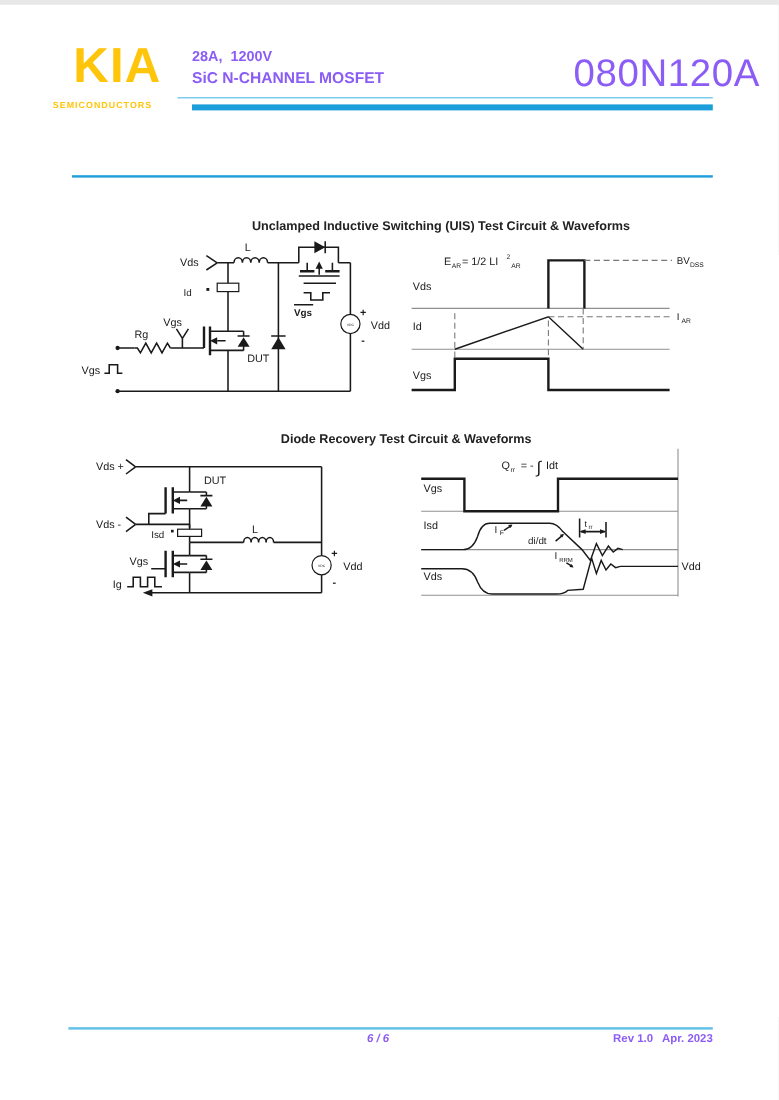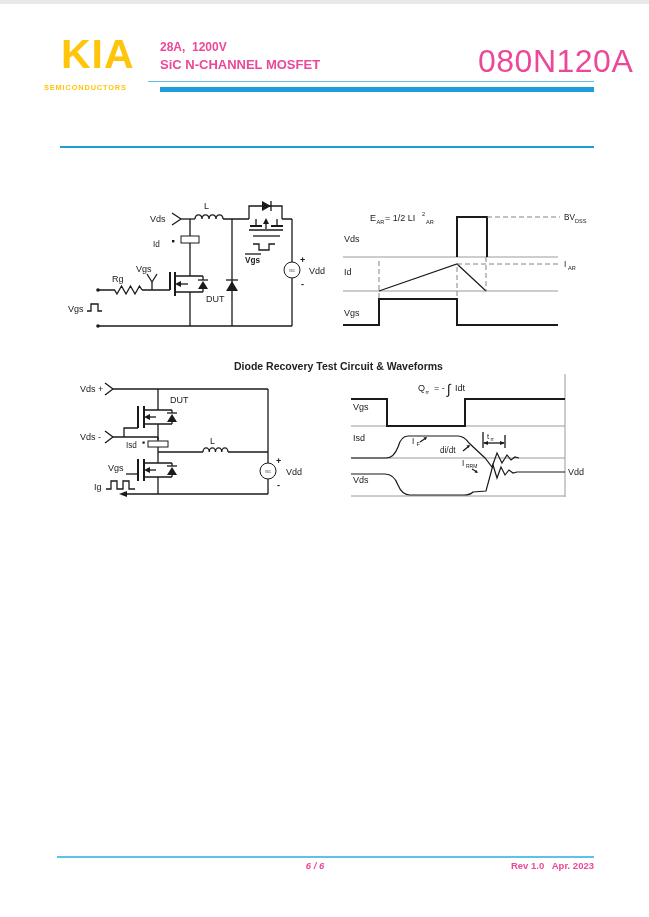--- a/index.html
+++ b/index.html
@@ -3,21 +3,21 @@
 <meta charset="utf-8">
 <style>
   html,body{margin:0;padding:0;background:#e8e8e8;}
   .page{
     position:relative;width:649px;height:917px;background:#ffffff;
     font-family:"Liberation Sans","DejaVu Sans",sans-serif;overflow:hidden;
     margin:4px auto;
   }
   .abs{position:absolute;}
   .pre{white-space:pre;}
-  .cyan{color:#ec4899;}
+  .cyan{color:#8b5cf6;}
   .yellow{color:#FFC50B;}
   .logo{left:61px;top:30px;font-size:41px;font-weight:bold;letter-spacing:1px;line-height:1;}
   .logo-sub{left:44px;top:79px;font-size:7.4px;font-weight:bold;letter-spacing:0.85px;}
   .rating{left:160px;top:36px;font-size:12px;font-weight:bold;}
   .device{left:160px;top:53px;font-size:13px;font-weight:bold;}
   .partnum{left:478px;top:39px;width:116px;font-size:32px;text-align:right;letter-spacing:0.5px;}
   .rule{background:#1B9ED9;}
   .rule-thin-header{left:148px;top:77px;width:446px;height:1px;background:#5FC0E8;}
   .rule-thick-header{left:160px;top:83px;width:434px;height:5px;}
   .section-title{left:62px;top:121px;font-size:15px;}
@@ -48,20 +48,21 @@
   <div class="abs logo yellow pre">KIA</div>
   <div class="abs logo-sub yellow pre">SEMICONDUCTORS</div>
   <div class="abs rating cyan pre">28A,  1200V</div>
   <div class="abs device cyan pre">SiC N-CHANNEL MOSFET</div>
   <div class="abs partnum cyan pre">080N120A</div>
   <div class="abs rule-thin-header"></div>
   <div class="abs rule-thick-header rule"></div>
 
   <div class="abs section-underline rule"></div>
 
+  <div class="abs fig-title" style="left:210px;top:179px;">Unclamped Inductive Switching (UIS) Test Circuit &amp; Waveforms</div>
 
   <svg class="abs" style="left:60px;top:192px;" width="560" height="152" viewBox="0 0 560 152">
 
     <g>
 
       <g>
         <text class="lbl" x="90" y="26">Vds</text>
         <path class="wire" d="M112,17 L121,23 M112,29 L121,23"></path>
         <path class="wire" d="M121,23 L135,23"></path>
       </g>

